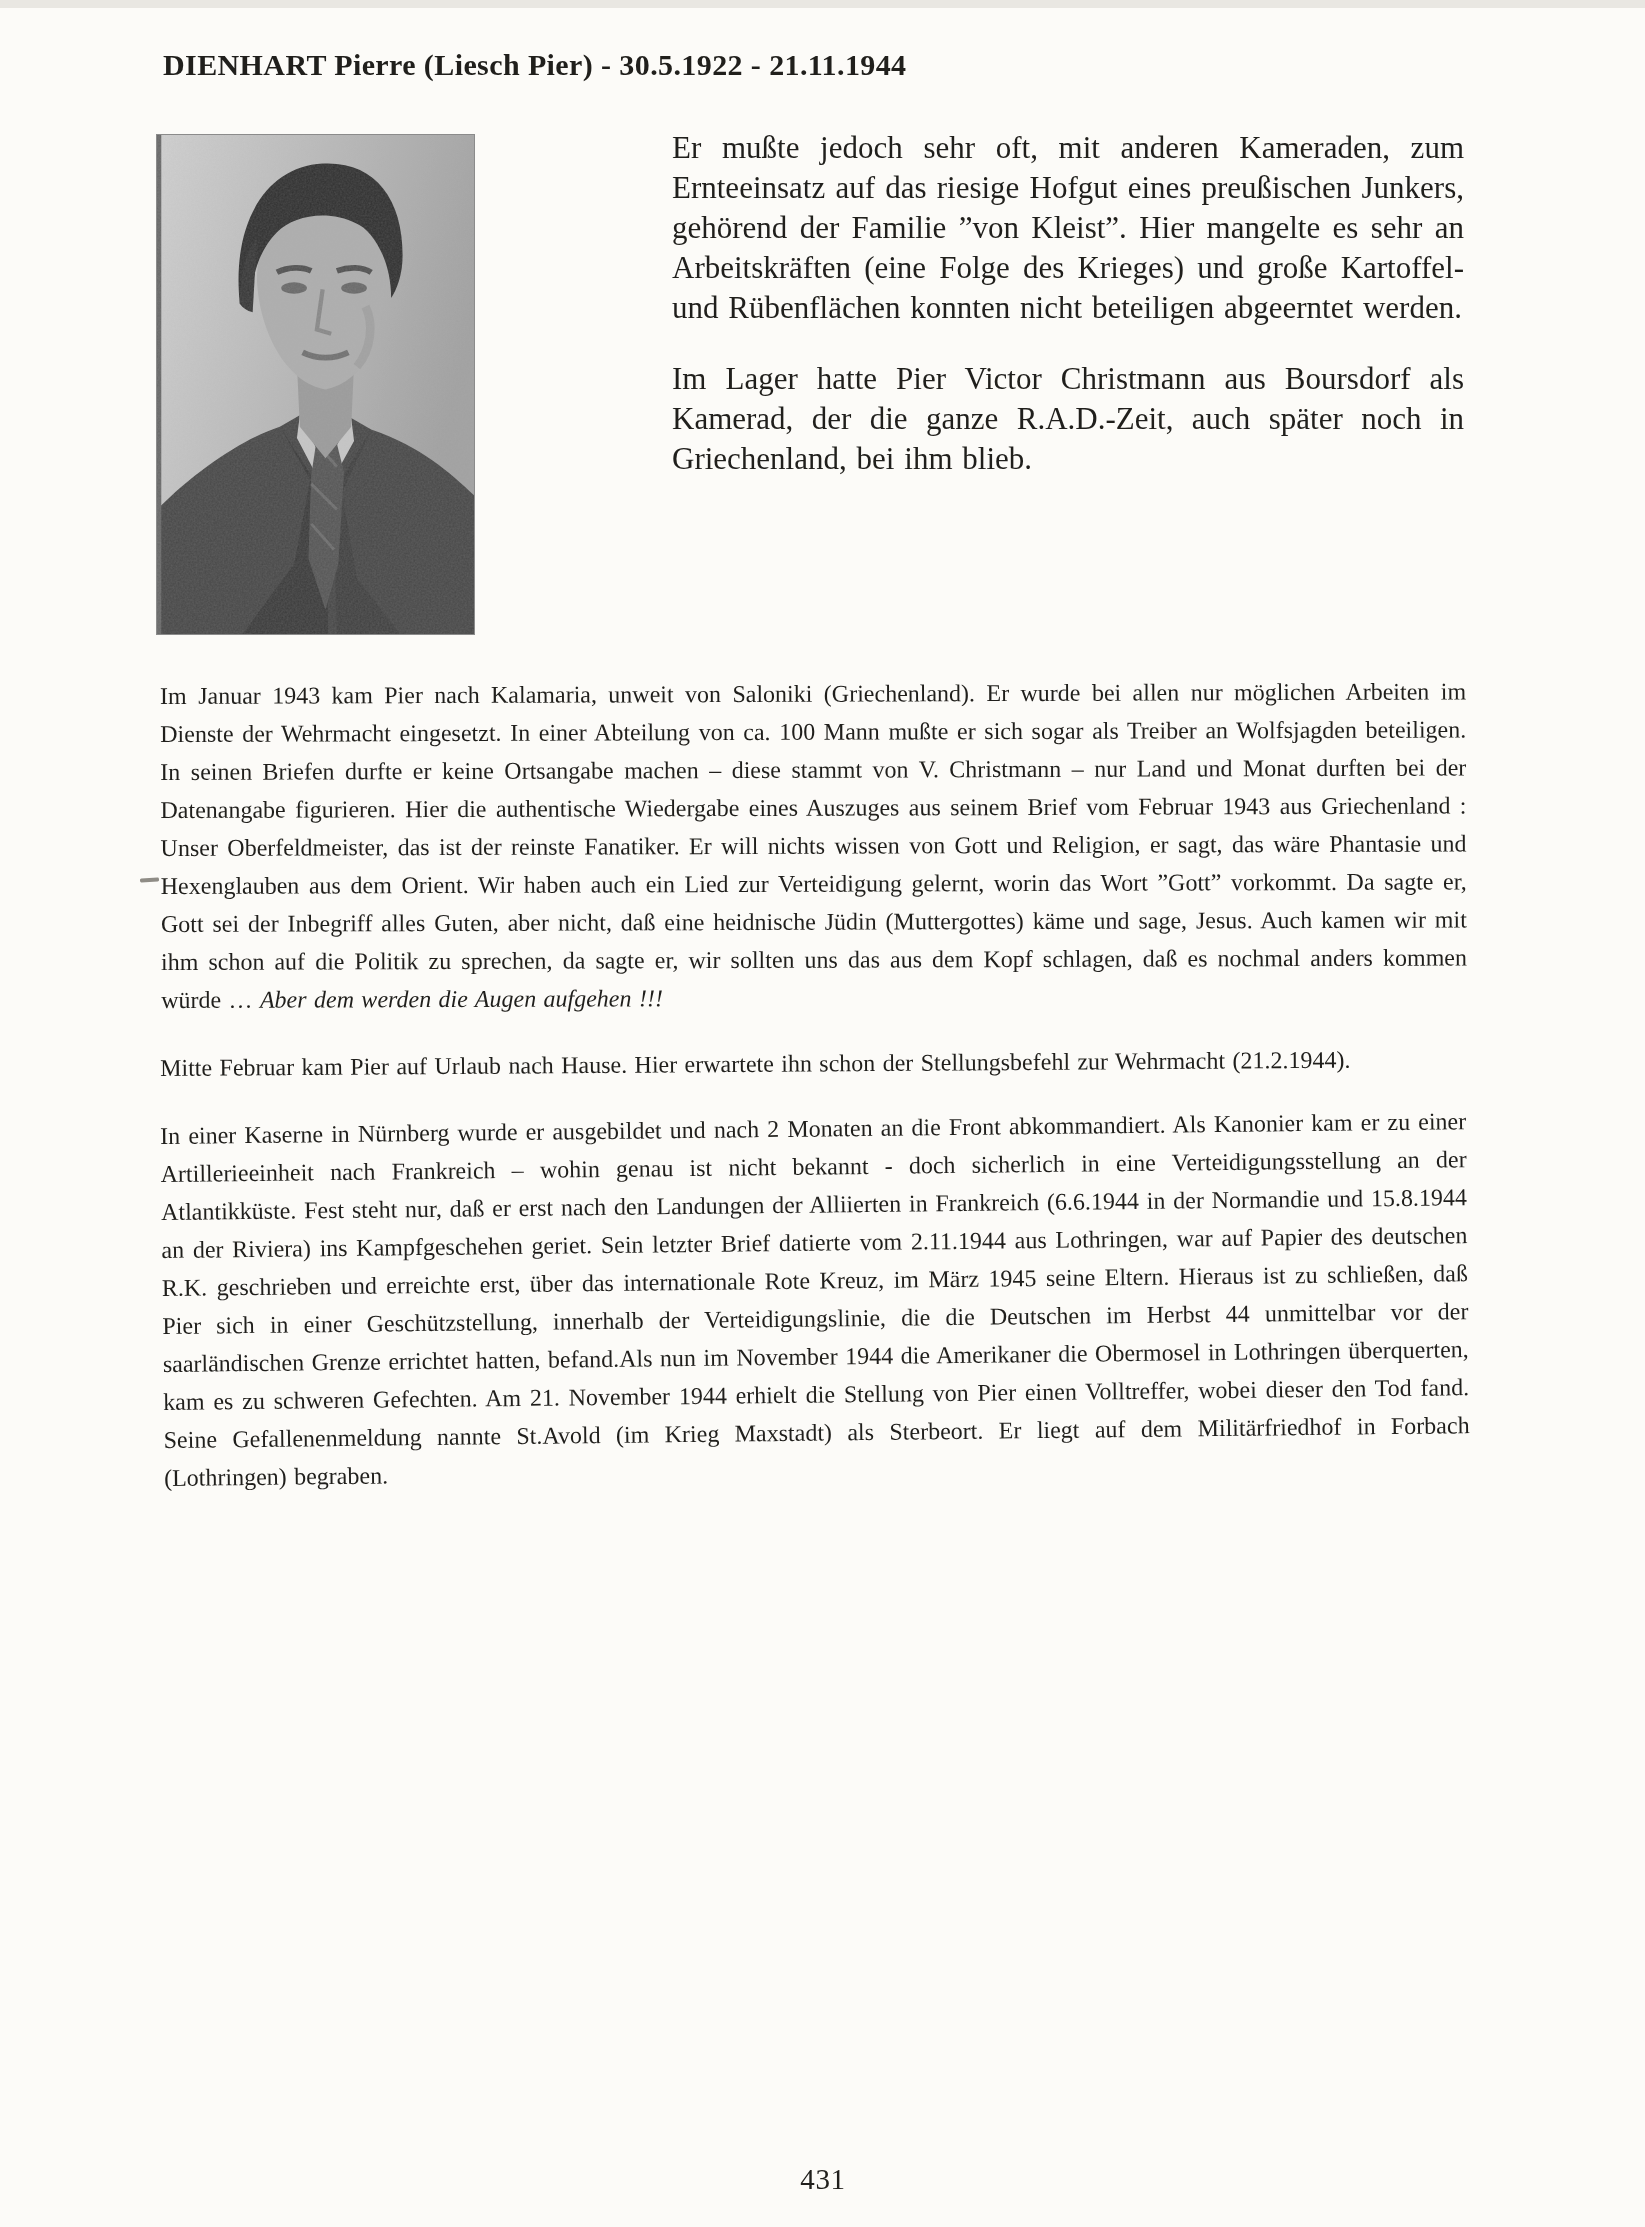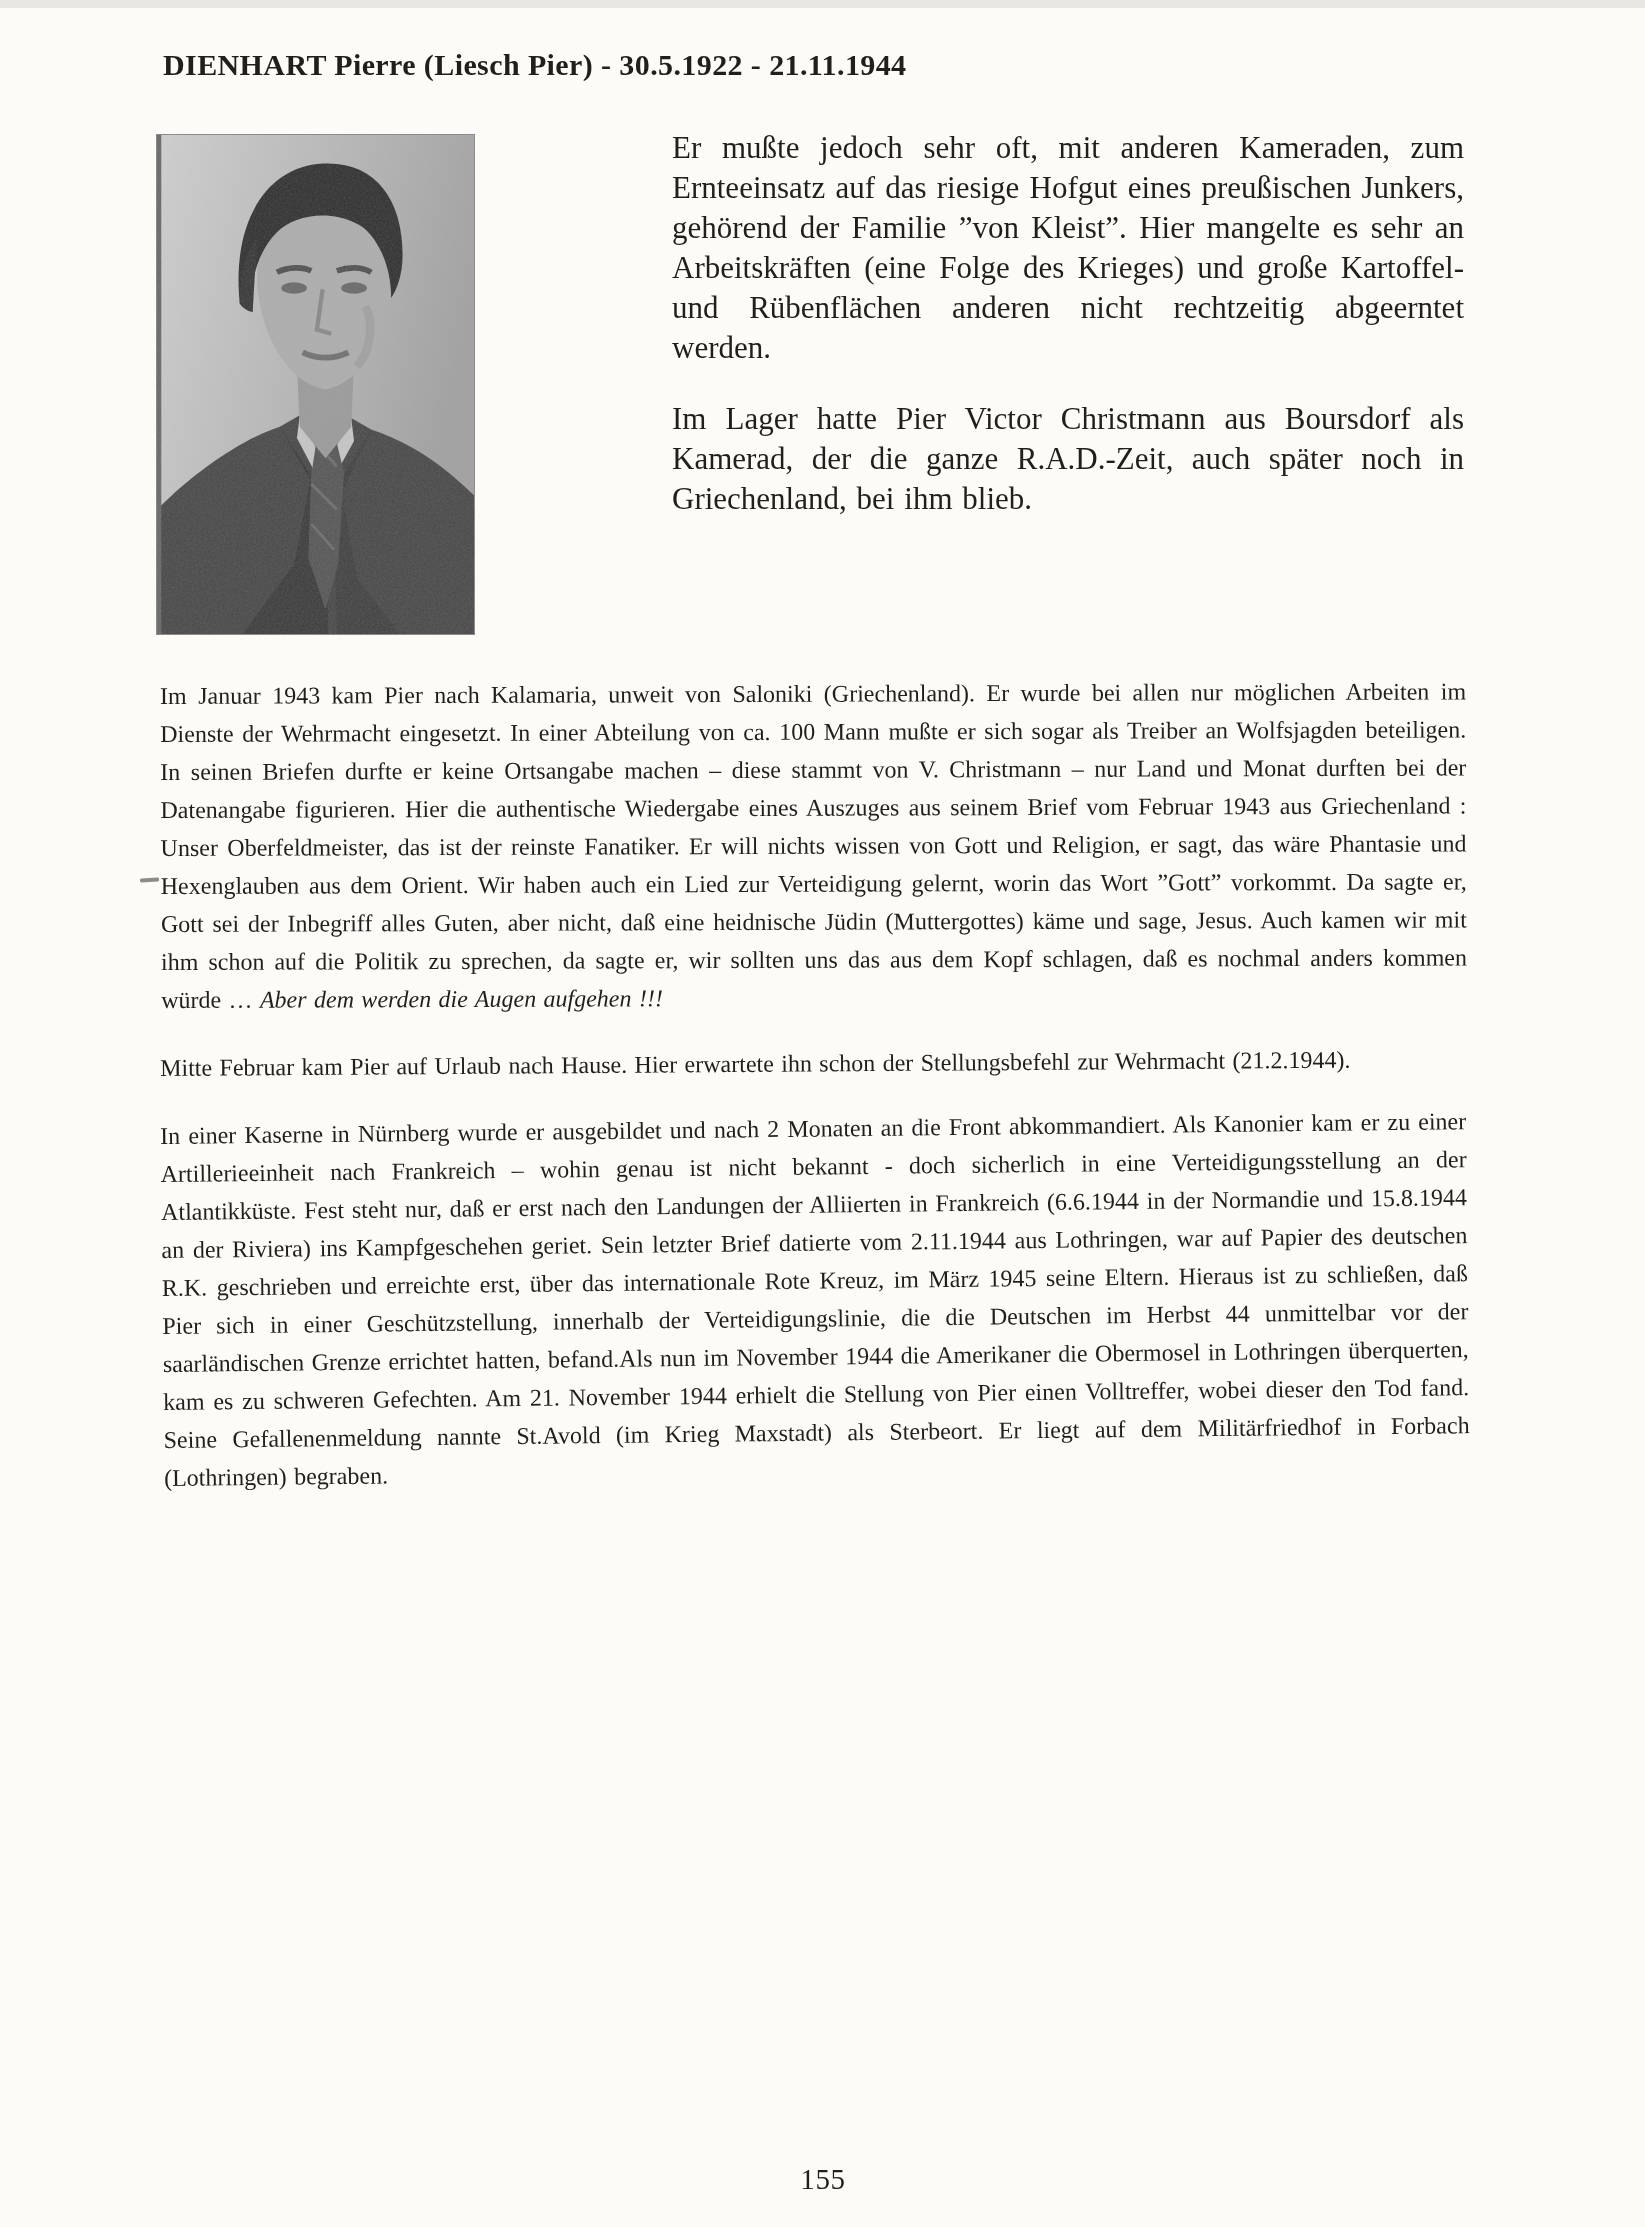--- a/index.html
+++ b/index.html
@@ -126,28 +126,28 @@
       <path d="M116,108 L112,136 L122,139" stroke="#8d8779" stroke-width="3" fill="none"></path>
       <path d="M102,152 C112,157 124,157 134,152" stroke="#776f62" stroke-width="4" fill="none"></path>
       <path d="M146,120 C152,132 150,150 140,162" stroke="#9a9486" stroke-width="6" fill="none" opacity="0.5"></path>
 
       <rect x="0" y="0" width="3" height="349" fill="#6a6862"></rect>
       <rect width="222" height="349" filter="url(#grain)" opacity="0.65"></rect>
     </svg>
   </figure>
 
   <section class="col-right">
-    <p>Er mußte jedoch sehr oft, mit anderen Kameraden, zum Ernteeinsatz auf das riesige Hofgut eines preußischen Junkers, gehörend der Familie ”von Kleist”. Hier mangelte es sehr an Arbeitskräften (eine Folge des Krieges) und große Kartoffel-und Rübenflächen anderen nicht rechtzeitig abgeerntet werden.</p>
+    <p>Er mußte jedoch sehr oft, mit anderen Kameraden, zum Ernteeinsatz auf das riesige Hofgut eines preußischen Junkers, gehörend der Familie ”von Kleist”. Hier mangelte es sehr an Arbeitskräften (eine Folge des Krieges) und große Kartoffel-und Rübenflächen konnten nicht beteiligen abgeerntet werden.</p>
     <p>Im Lager hatte Pier Victor Christmann aus Boursdorf als Kamerad, der die ganze R.A.D.-Zeit, auch später noch in Griechenland, bei ihm blieb.</p>
   </section>
 
   <div class="artifact-dash"></div>
 
   <section class="body-block">
     <p class="tilt-1"><span>Im Januar 1943 kam Pier nach Kalamaria, unweit von Saloniki (Griechenland). Er wurde bei allen nur möglichen Arbeiten im Dienste der Wehrmacht eingesetzt. In einer Abteilung von ca. 100 Mann mußte er sich sogar als Treiber an Wolfsjagden beteiligen. In seinen Briefen durfte er keine Ortsangabe machen – diese stammt von V. Christmann – nur Land und Monat durften bei der Datenangabe figurieren. Hier die authentische Wiedergabe eines Auszuges aus seinem Brief vom Februar 1943 aus Griechenland : Unser Oberfeldmeister, das ist der reinste Fanatiker. Er will nichts wissen von Gott und Religion, er sagt, das wäre Phantasie und Hexenglauben aus dem Orient. Wir haben auch ein Lied zur Verteidigung gelernt, worin das Wort ”Gott” vorkommt. Da sagte er, Gott sei der Inbegriff alles Guten, aber nicht, daß eine heidnische Jüdin (Muttergottes) käme und sage, Jesus. Auch kamen wir mit ihm schon auf die Politik zu sprechen, da sagte er, wir sollten uns das aus dem Kopf schlagen, daß es nochmal anders kommen würde … </span><span class="italic">Aber dem werden die Augen aufgehen !!!</span></p>
     <p class="tilt-2">Mitte Februar kam Pier auf Urlaub nach Hause. Hier erwartete ihn schon der Stellungsbefehl zur Wehrmacht (21.2.1944).</p>
     <p class="tilt-3">In einer Kaserne in Nürnberg wurde er ausgebildet und nach 2 Monaten an die Front abkommandiert. Als Kanonier kam er zu einer Artillerieeinheit nach Frankreich – wohin genau ist nicht bekannt - doch sicherlich in eine Verteidigungsstellung an der Atlantikküste. Fest steht nur, daß er erst nach den Landungen der Alliierten in Frankreich (6.6.1944 in der Normandie und 15.8.1944 an der Riviera) ins Kampfgeschehen geriet. Sein letzter Brief datierte vom 2.11.1944 aus Lothringen, war auf Papier des deutschen R.K. geschrieben und erreichte erst, über das internationale Rote Kreuz, im März 1945 seine Eltern. Hieraus ist zu schließen, daß Pier sich in einer Geschützstellung, innerhalb der Verteidigungslinie, die die Deutschen im Herbst 44 unmittelbar vor der saarländischen Grenze errichtet hatten, befand.Als nun im November 1944 die Amerikaner die Obermosel in Lothringen überquerten, kam es zu schweren Gefechten. Am 21. November 1944 erhielt die Stellung von Pier einen Volltreffer, wobei dieser den Tod fand. Seine Gefallenenmeldung nannte St.Avold (im Krieg Maxstadt) als Sterbeort. Er liegt auf dem Militärfriedhof in Forbach (Lothringen) begraben.</p>
   </section>
 
-  <div class="page-number">155</div>
+  <div class="page-number">431</div>
 
 </div>
 
 
 </body></html>

